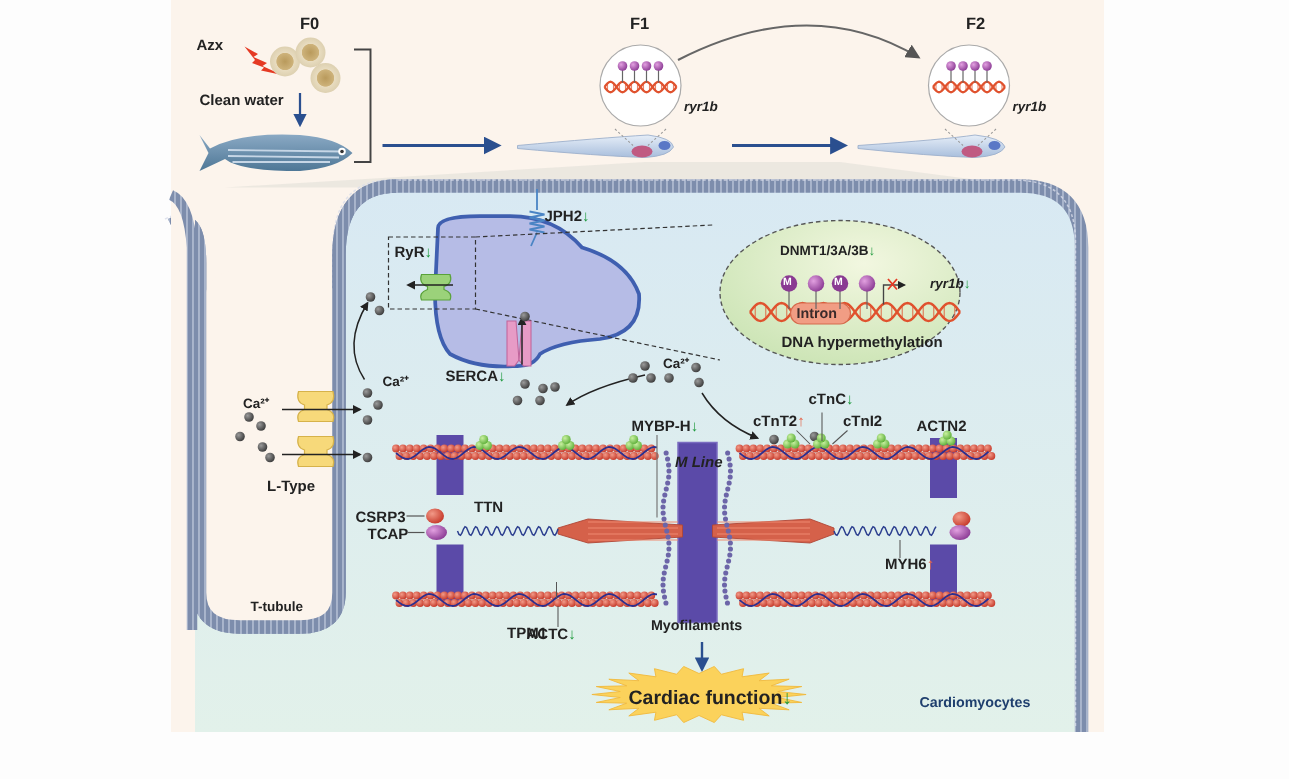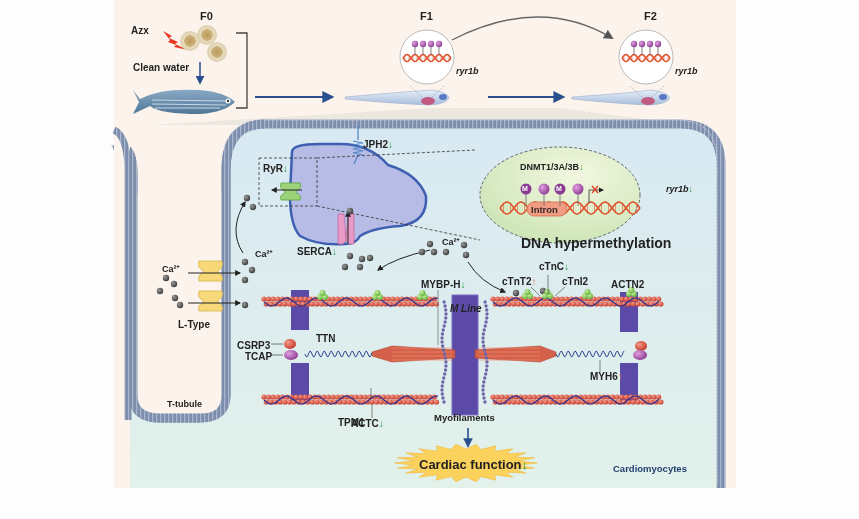--- a/index.html
+++ b/index.html
@@ -703,23 +703,23 @@
 <div class="lbl sm" style="left:363px;top:140px;"><span>JPH2</span><span class="arr-dn">↓</span></div>
 <div class="lbl sm" style="left:263px;top:164px;"><span>RyR</span><span class="arr-dn">↓</span></div>
 <div class="lbl sm" style="left:297px;top:247px;"><span>SERCA</span><span class="arr-dn">↓</span></div>
 <div class="lbl sm" style="left:255px;top:250px;font-size:9px;">Ca²⁺</div>
 <div class="lbl sm" style="left:442px;top:238px;font-size:9px;">Ca²⁺</div>
 <div class="lbl sm" style="left:162px;top:265px;font-size:9px;">Ca²⁺</div>
 <div class="lbl sm" style="left:178px;top:320px;">L-Type</div>
 <div class="lbl sm" style="left:167px;top:400px;font-size:9px;">T-tubule</div>
 
 <div class="lbl sm" style="left:520px;top:163px;font-size:9px;"><span>DNMT1/3A/3B</span><span class="arr-dn">↓</span></div>
-<div class="lbl it sm" style="left:624px;top:185px;font-size:9px;"><span>ryr1b</span><span class="arr-dn" style="font-style:normal">↓</span></div>
+<div class="lbl it sm" style="left:578px;top:185px;font-size:9px;"><span>ryr1b</span><span class="arr-dn" style="font-style:normal">↓</span></div>
 <div class="lbl sm" style="left:531px;top:205px;font-size:9.5px;color:#3a2a2a;">Intron</div>
-<div class="lbl sm" style="left:521px;top:236px;font-size:14px;">DNA hypermethylation</div>
+<div class="lbl sm" style="left:521px;top:224px;font-size:10px;">DNA hypermethylation</div>
 <div class="lbl sm" style="left:522px;top:185px;font-size:7px;color:#fff;">M</div>
 <div class="lbl sm" style="left:556px;top:185px;font-size:7px;color:#fff;">M</div>
 
 <div class="lbl sm" style="left:421px;top:280px;"><span>MYBP-H</span><span class="arr-dn">↓</span></div>
 <div class="lbl sm" style="left:450px;top:304px;font-size:10px;font-style:italic;">M Line</div>
 <div class="lbl sm" style="left:502px;top:277px;"><span>cTnT2</span><span class="arr-up">↑</span></div>
 <div class="lbl sm" style="left:539px;top:262px;"><span>cTnC</span><span class="arr-dn">↓</span></div>
 <div class="lbl sm" style="left:562px;top:277px;">cTnI2</div>
 <div class="lbl sm" style="left:611px;top:280px;">ACTN2</div>
 <div class="lbl sm" style="left:237px;top:341px;">CSRP3</div>

